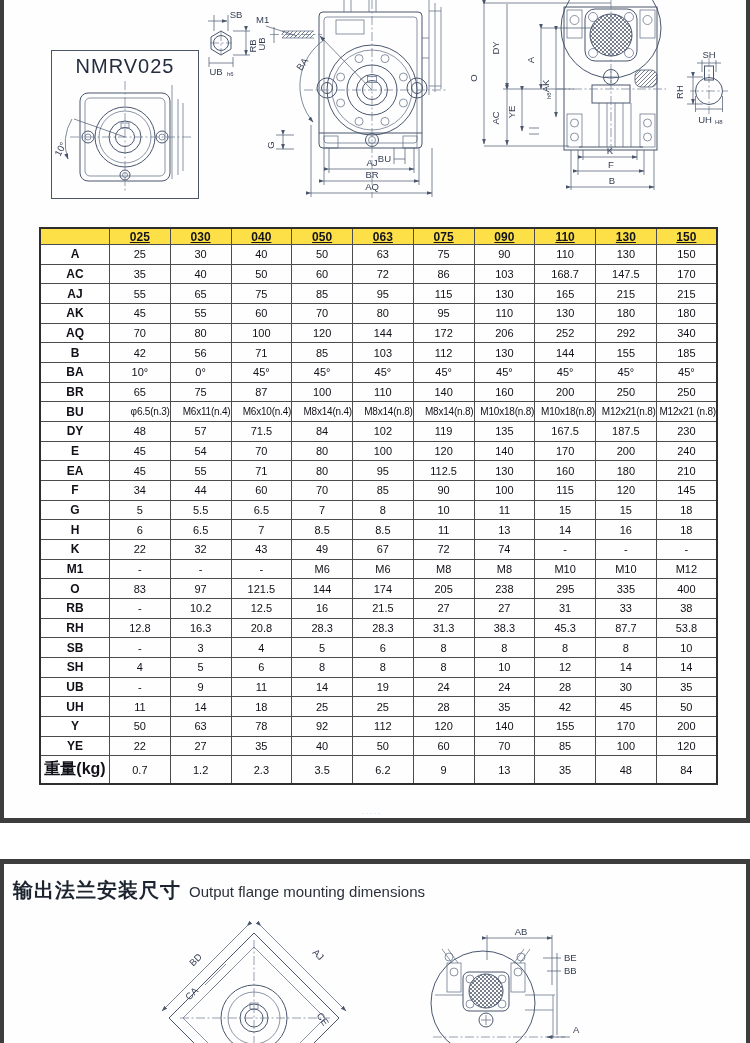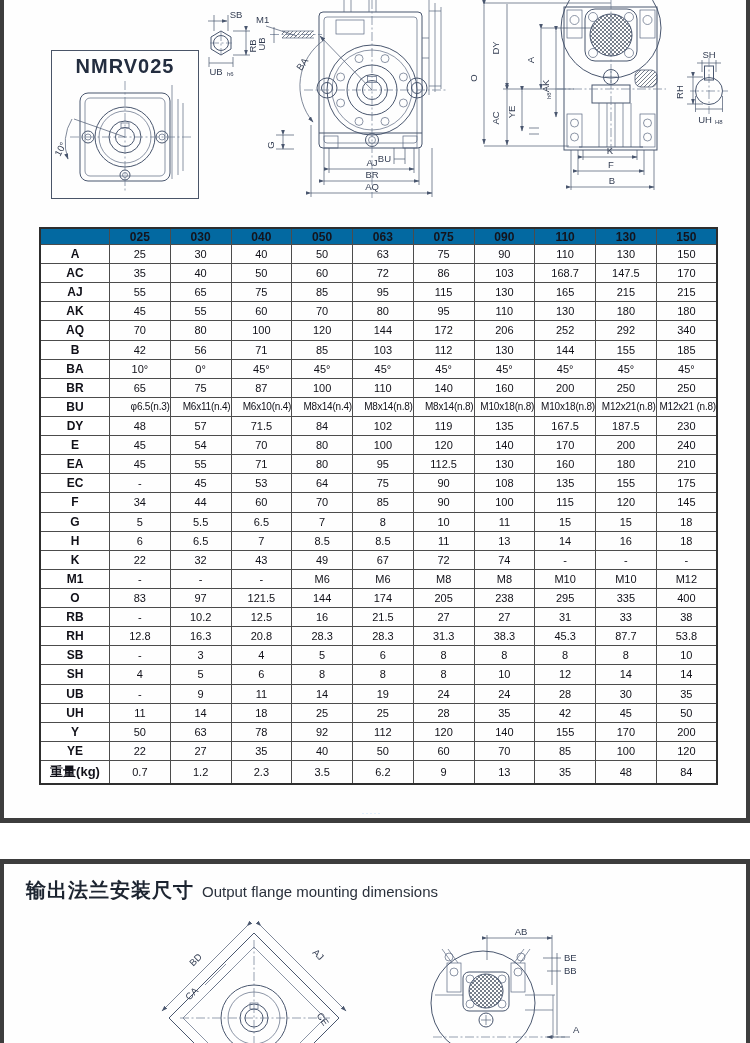--- a/index.html
+++ b/index.html
@@ -9,37 +9,37 @@
   }
   .panel{position:absolute;background:#fefefe;box-sizing:border-box;}
   #top-panel{left:0;top:0;width:750px;height:823px;
     border-left:4px solid #3d3d3d;border-right:4px solid #3d3d3d;border-bottom:5px solid #3d3d3d;}
   #bottom-panel{left:0;top:859px;width:750px;height:184px;
     border-left:4px solid #3d3d3d;border-right:4px solid #3d3d3d;border-top:5px solid #3d3d3d;}
   .abs{position:absolute;}
   
   #model-box{left:47px;top:50px;width:146px;height:147px;border:1px solid #4a5568;}
   #model-title{position:absolute;left:0;top:4px;width:100%;text-align:center;
-    font-size:20px;color:#232d3f;letter-spacing:1px;font-weight:700;}
+    font-size:20px;color:#232d3f;letter-spacing:1px;font-weight:400;}
   
-  #flange-heading{left:26px;top:877px;white-space:nowrap;}
+  #flange-heading{left:13px;top:877px;white-space:nowrap;}
   #flange-heading .cn{font-size:20px;font-weight:bold;color:#1c2430;letter-spacing:1px;}
   #flange-heading .en{font-size:15px;color:#2a313c;margin-left:8px;}
   
   #watermark{left:358px;top:810px;font-size:6px;color:#55a8f5;letter-spacing:2px;}
   
   #spec-table{position:absolute;left:35px;top:227px;width:679px;height:558px;
     border-collapse:collapse;table-layout:fixed;border:2px solid #2e2e2e;}
   #spec-table th,#spec-table td{
     border:1px solid #4c4c4c;text-align:center;vertical-align:middle;padding:0;
     font-size:11px;color:#101018;white-space:nowrap;overflow:hidden;height:15px;}
-  #spec-table thead th{background:#0369a1;font-size:12px;font-weight:bold;color:#14141c;}
+  #spec-table thead th{background:#fde047;font-size:12px;font-weight:bold;color:#14141c;text-decoration:underline;}
   #spec-table tbody th{font-weight:bold;font-size:12px;background:#fff;}
   #spec-table td.condensed{font-size:10px;letter-spacing:-0.2px;text-align:right;}
-  #spec-table th.condensed-label{font-size:13px;margin-top:12px;}
+  #spec-table th.condensed-label{font-size:16px;margin-top:12px;}
   
   svg{overflow:visible;}
   .ln{stroke:#49566e;stroke-width:1;fill:none;}
   .ln2{stroke:#5a6780;stroke-width:0.7;fill:none;}
   .dim{stroke:#49566e;stroke-width:0.7;fill:none;}
   .cl{stroke:#6a7890;stroke-width:0.7;fill:none;stroke-dasharray:9 2.5 2 2.5;}
   svg text{font-family:"Liberation Sans",sans-serif;fill:#333d52;font-size:9.5px;}
   svg text.sub{font-size:6px;}
 </style>
 </head>
@@ -442,33 +442,20 @@
           <td>71</td>
           <td>80</td>
           <td>95</td>
           <td>112.5</td>
           <td>130</td>
           <td>160</td>
           <td>180</td>
           <td>210</td>
         </tr>
         <tr>
-          <th>EC</th>
-          <td>-</td>
-          <td>45</td>
-          <td>53</td>
-          <td>64</td>
-          <td>75</td>
-          <td>90</td>
-          <td>108</td>
-          <td>135</td>
-          <td>155</td>
-          <td>175</td>
-        </tr>
-        <tr>
           <th>F</th>
           <td>34</td>
           <td>44</td>
           <td>60</td>
           <td>70</td>
           <td>85</td>
           <td>90</td>
           <td>100</td>
           <td>115</td>
           <td>120</td>

